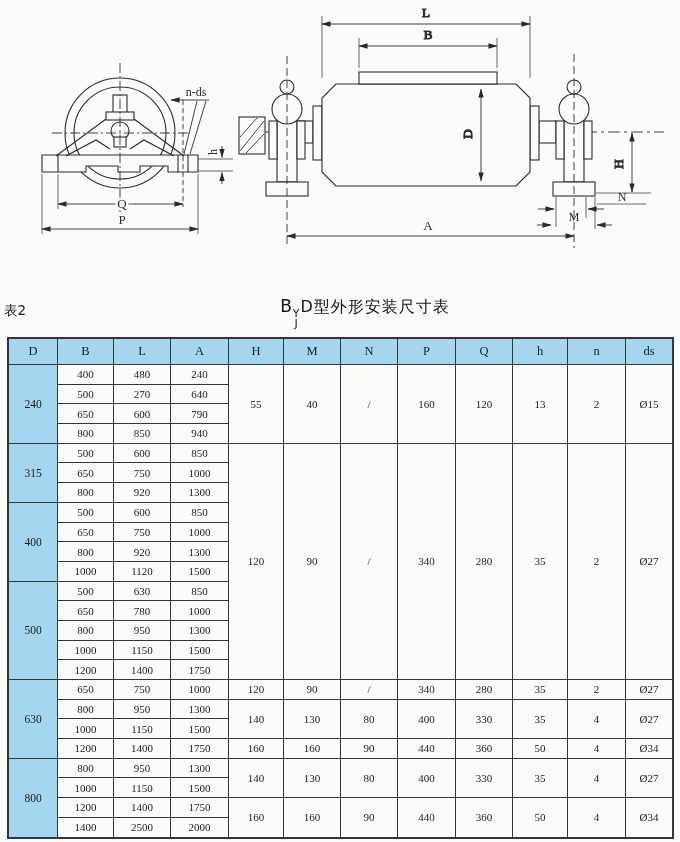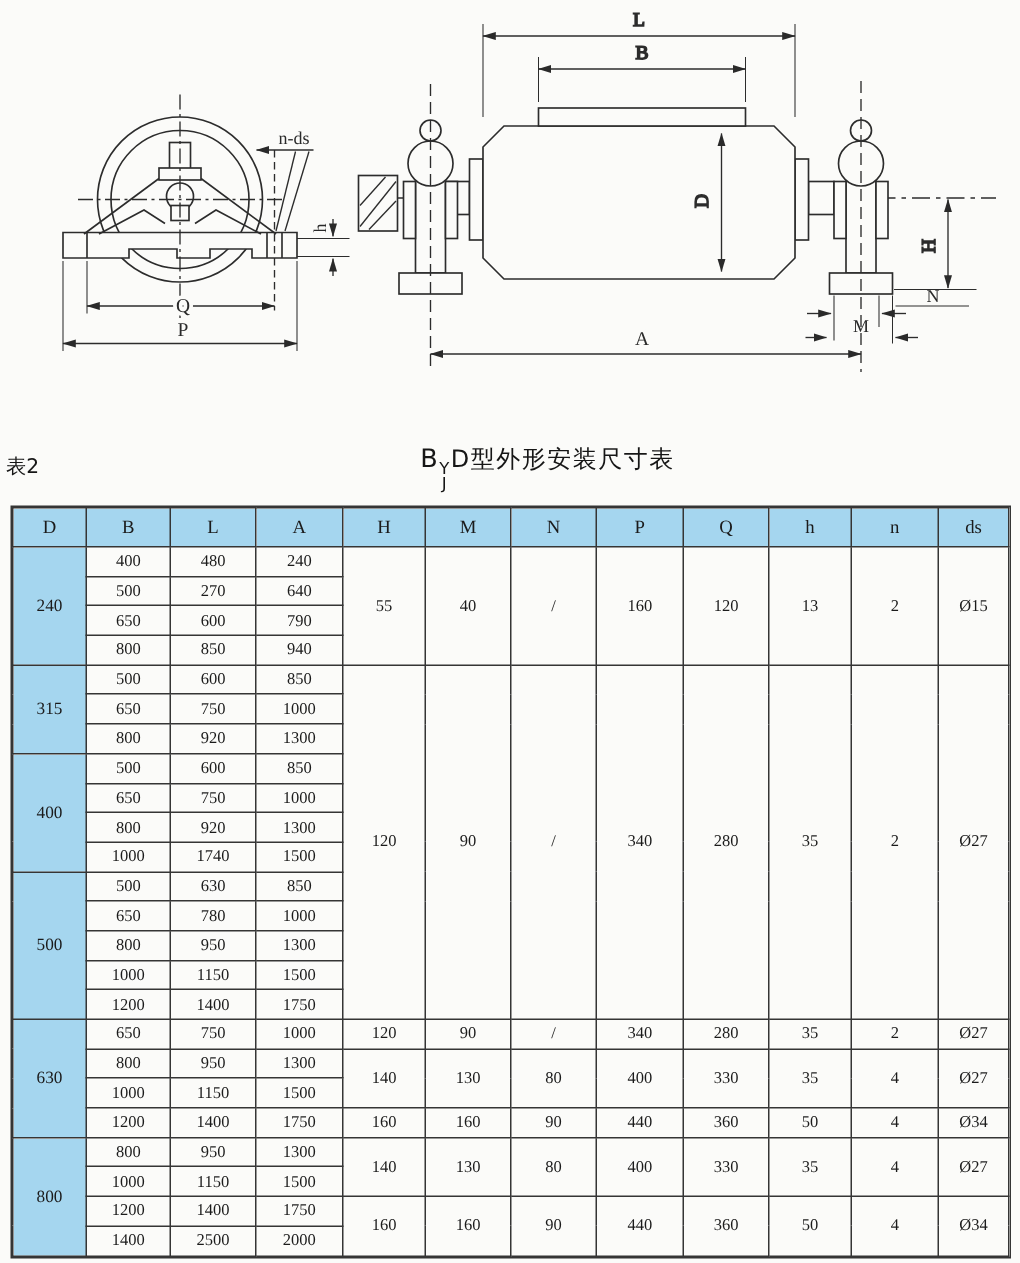--- a/index.html
+++ b/index.html
@@ -270,21 +270,21 @@
       <td>750</td>
       <td>1000</td>
     </tr>
     <tr>
       <td>800</td>
       <td>920</td>
       <td>1300</td>
     </tr>
     <tr>
       <td>1000</td>
-      <td>1740</td>
+      <td>1120</td>
       <td>1500</td>
     </tr>
 
     <tr>
       <td class="dcol" rowspan="5">500</td>
       <td>500</td>
       <td>630</td>
       <td>850</td>
     </tr>
     <tr>

